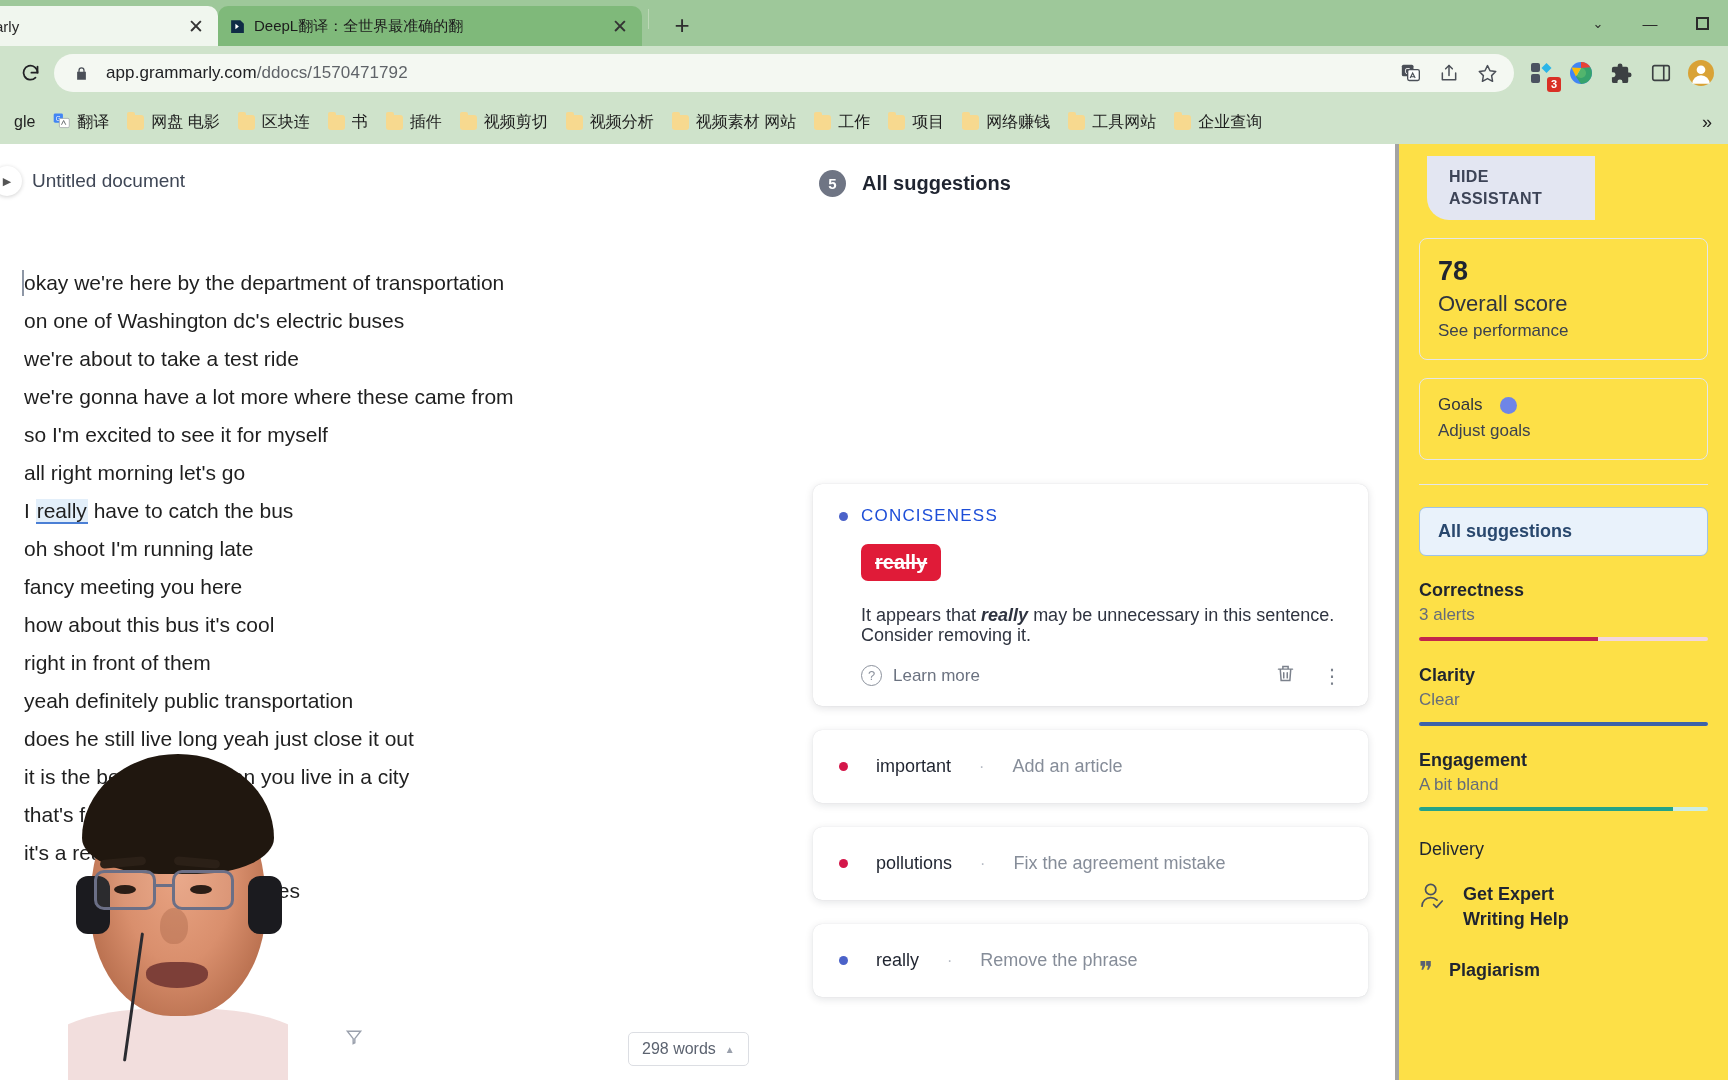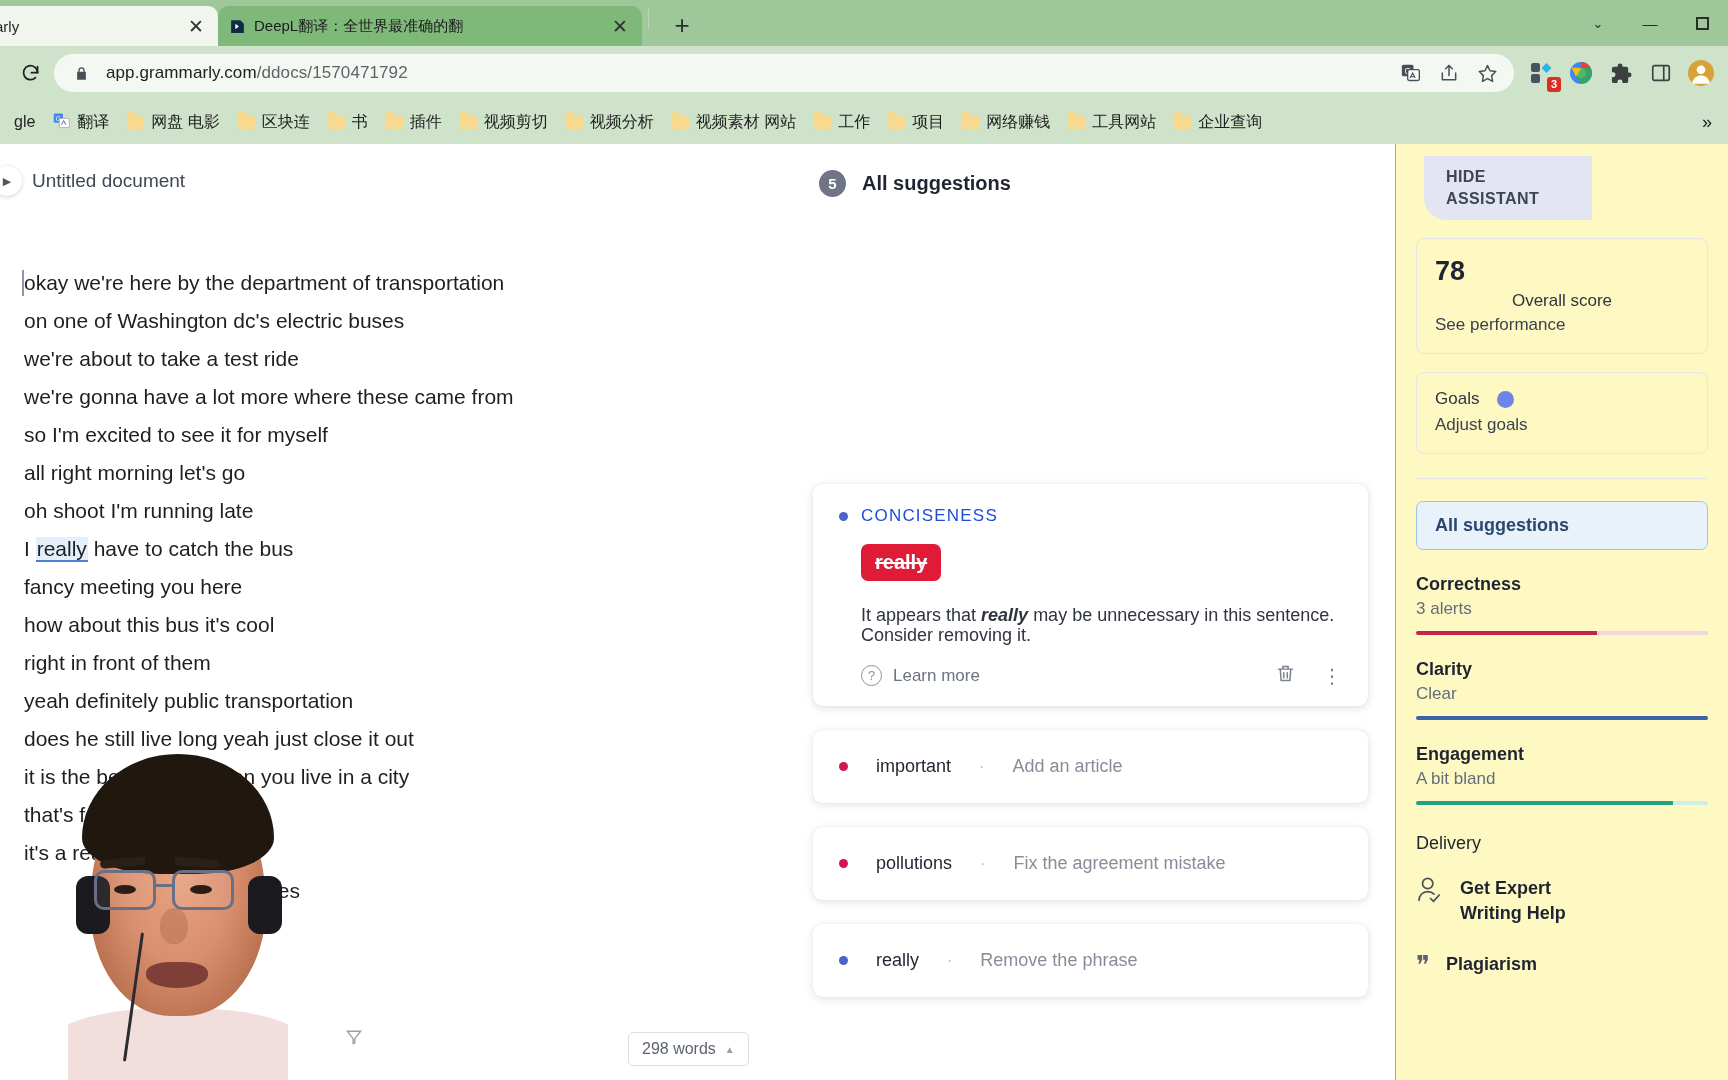--- a/index.html
+++ b/index.html
@@ -223,35 +223,35 @@
     background: #fff; border-radius: 9px;
     box-shadow: 0 2px 9px rgba(20,25,40,.12), 0 0 1px rgba(20,25,40,.15);
     padding: 26px 26px; margin-bottom: 24px; display: flex; align-items: center; gap: 28px;
   }
   .mini-word { font-size: 18px; color: #1f2430; }
   .mini-sep { color: #b6bbc4; font-size: 16px; }
   .mini-action { font-size: 18px; color: #868d99; }
 
   
   .assistant {
-    position: relative; flex: 1; background: #fef9c3;
-    border-left: 1px solid #a3a3a3; padding: 0 0 0 0;
+    position: relative; flex: 1; background: #fde047;
+    border-left: 4px solid #a3a3a3; padding: 0 0 0 0;
   }
   .hide-assistant {
     margin: 12px 0 0 0; background: #e3e6f2; color: #3d4457;
     font-size: 16px; font-weight: bold; letter-spacing: .4px;
     border-radius: 0 0 0 22px; padding: 10px 14px 10px 22px;
     width: 168px; margin-left: 28px; line-height: 22px;
   }
   .score-card, .goals-card {
     margin: 18px 20px 0 20px; border: 1px solid #e4e6ea; border-radius: 8px;
     padding: 16px 18px 18px 18px;
   }
   .score-num { font-size: 27px; font-weight: bold; color: #1f2430; line-height: 32px; }
-  .score-label { font-size: 17px; color: #2f3440; margin-top: 4px; text-align: center; }
+  .score-label { font-size: 22px; color: #2f3440; margin-top: 4px; }
   .score-sub { font-size: 17px; color: #3b4150; margin-top: 4px; }
   .goals-row { display: flex; align-items: center; gap: 18px; }
   .goals-title { font-size: 17px; color: #2f3440; }
   .goals-dot { width: 17px; height: 17px; border-radius: 50%; background: #6e85e8; }
   .goals-sub { font-size: 17px; color: #3b4150; margin-top: 6px; }
 
   .hr { height: 1px; background: #e4e6ea; margin: 24px 20px 0 20px; }
 
   .allsug-btn {
     margin: 22px 20px 0 20px; border: 1px solid #9fc3e8; background: #e9f2fb;
@@ -456,22 +456,22 @@
         <span style="font-size:20px;font-weight:bold;color:#1f2430;">All suggestions</span>
       </div>
 
       <div class="doc-body">
         <div class="doc-line"><span class="caret"></span><span>okay we're here by the department of transportation</span></div>
         <div class="doc-line">on one of Washington dc's electric buses</div>
         <div class="doc-line">we're about to take a test ride</div>
         <div class="doc-line">we're gonna have a lot more where these came from</div>
         <div class="doc-line">so I'm excited to see it for myself</div>
         <div class="doc-line">all right morning let's go</div>
+        <div class="doc-line"><span>I </span><span class="hl-underline">really</span><span> have to catch the bus</span></div>
         <div class="doc-line">oh shoot I'm running late</div>
-        <div class="doc-line"><span>I </span><span class="hl-underline">really</span><span> have to catch the bus</span></div>
         <div class="doc-line">fancy meeting you here</div>
         <div class="doc-line">how about this bus it's cool</div>
         <div class="doc-line">right in front of them</div>
         <div class="doc-line">yeah definitely public transportation</div>
         <div class="doc-line">does he still live long yeah just close it out</div>
         <div class="doc-line">it is the best option when you live in a city</div>
         <div class="doc-line">that's fo</div>
         <div class="doc-line">it's a really big part of</div>
         <div class="doc-line" style="padding-left:130px;">daily commutes</div>
       </div>

